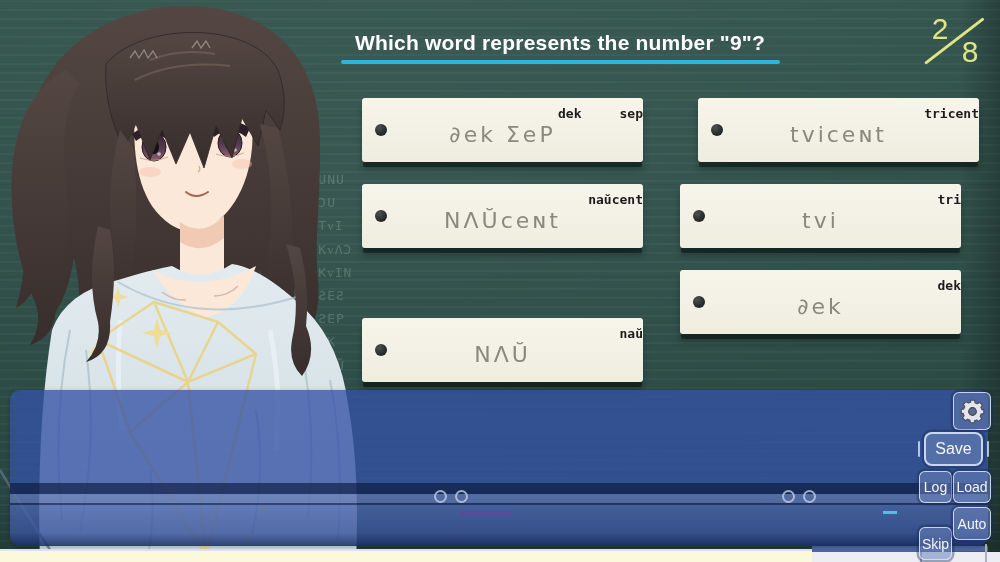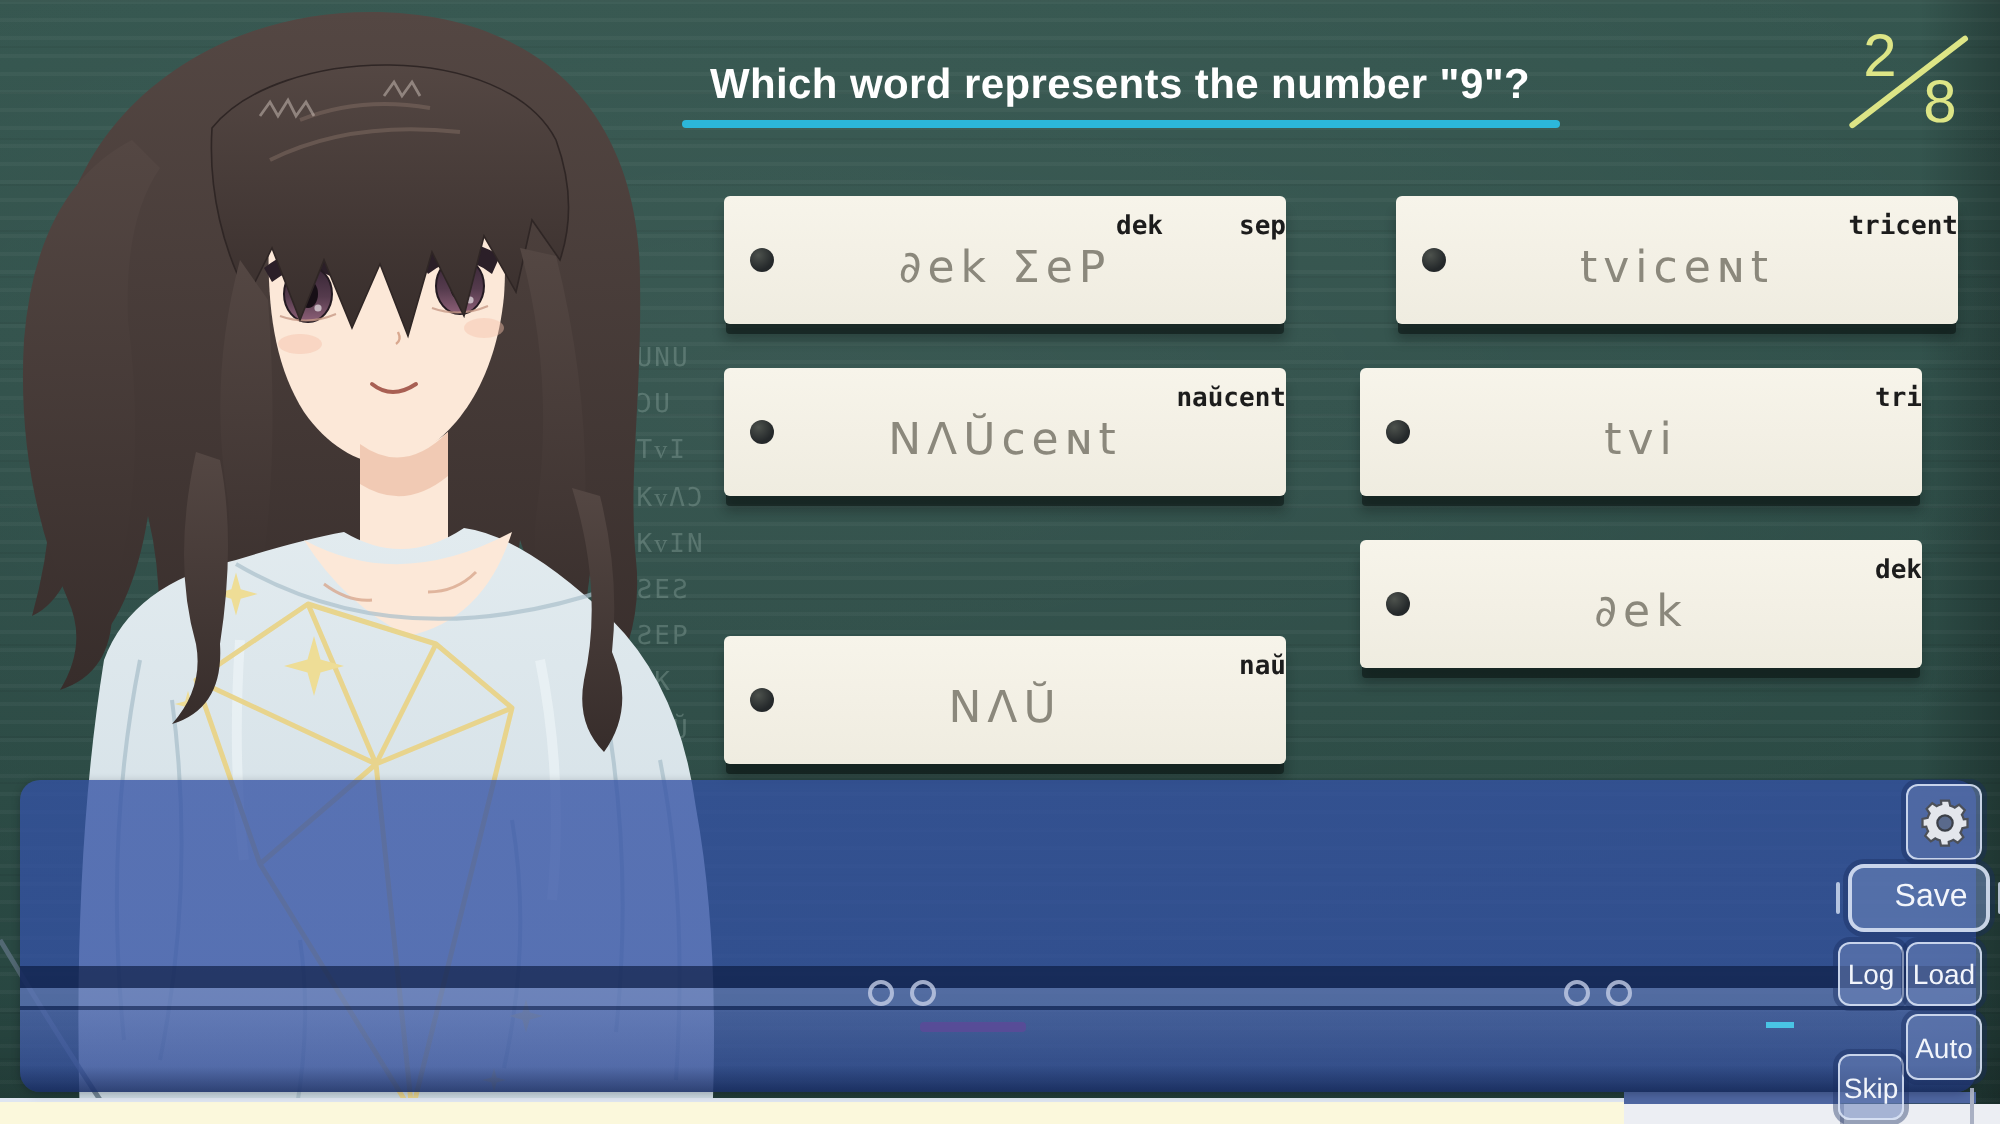--- a/index.html
+++ b/index.html
@@ -71,21 +71,21 @@
   .seam{position:absolute;width:2px;background:#a9b0c3;}
   .seam1{left:920px;top:552px;height:10px;}
   .seam2{left:985px;top:544px;height:18px;}
   
   .qbtn{position:absolute;display:flex;align-items:center;justify-content:center;cursor:pointer;
     color:#f2f5fb;border:1.6px solid rgba(222,232,248,.85);border-radius:6px;
     background:rgba(108,132,186,.55);font-size:14px;
     box-shadow:0 0 0 2.5px rgba(24,44,94,.40);}
   .settings{left:953px;top:392px;width:36px;height:36px;background:rgba(96,120,176,.6);}
   .save{left:924px;top:432px;width:55px;height:30px;font-size:16px;border-radius:8px;
-    border-width:2px;background:rgba(112,136,190,.55);padding-left:12px;}
+    border-width:2px;background:rgba(112,136,190,.55);}
   .save::before,.save::after{content:"";position:absolute;top:7px;width:2px;height:16px;
     background:rgba(215,226,245,.8);border-radius:1px;}
   .save::before{left:-8px;} .save::after{right:-8px;}
   .log {left:919px;top:471px;width:31px;height:30px;}
   .load{left:953px;top:471px;width:36px;height:30px;}
   .skip{left:919px;top:507px;width:31px;height:31px;margin-top:20px;}
   .auto{left:953px;top:507px;width:36px;height:31px;}
   .sprite{position:absolute;left:0;top:0;}
 </style>
 </head>

